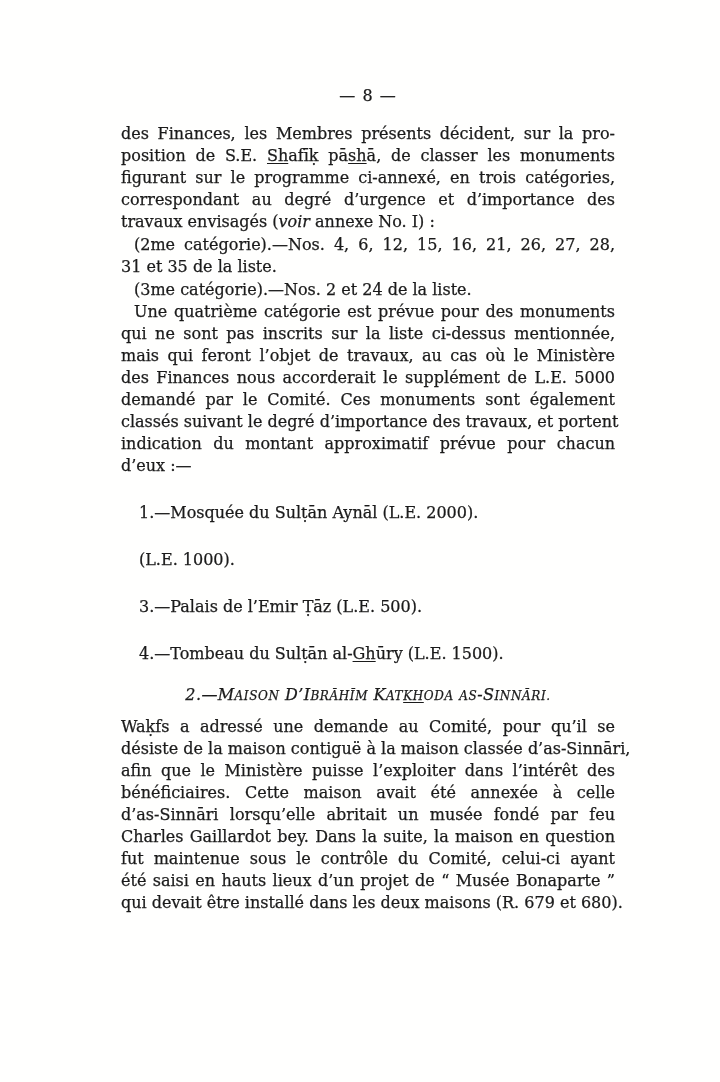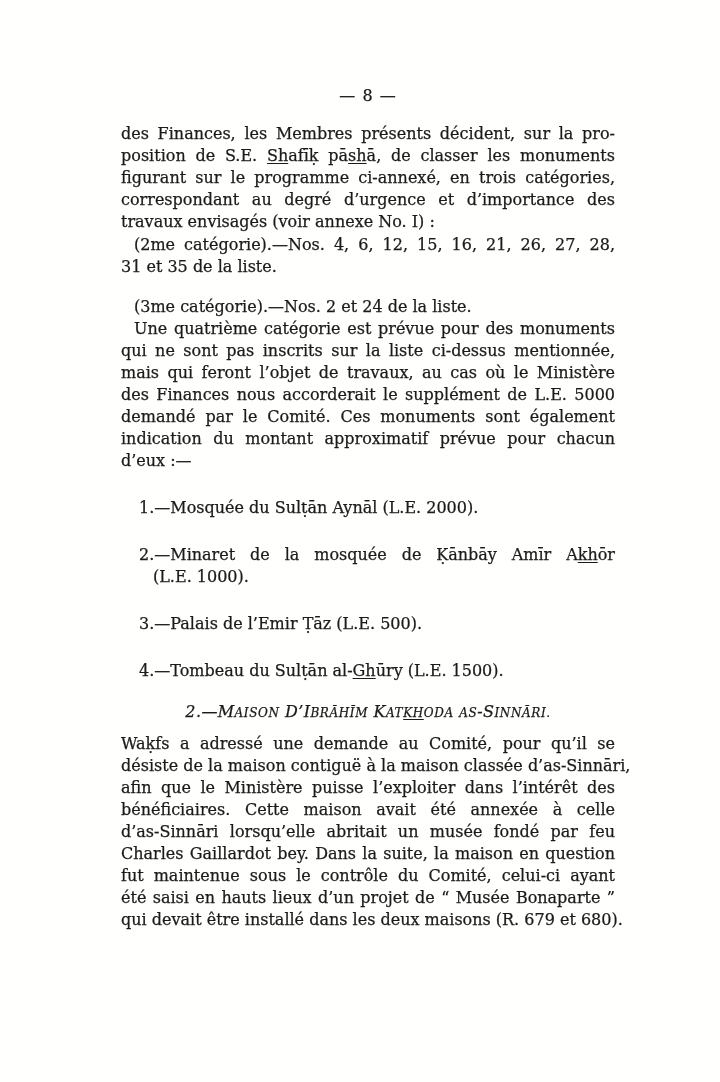--- a/index.html
+++ b/index.html
@@ -38,21 +38,21 @@
   }
   .line.last { text-align-last: left; }
   .para .line.indent { text-indent: 13px; }
   .list-item { padding-left: 32px; }
   .list-item .line:first-child { text-indent: -14px; margin-top: 25px; }
   .u {
     text-decoration: underline;
     text-underline-offset: 2px;
     text-decoration-thickness: 1px;
   }
-  .i { }
+  .i { font-style: italic; }
   .sc { font-size: 12px; letter-spacing: 0.6px; }
   .heading .line,
   .heading .line.last {
     text-align: center;
     text-align-last: center;
     letter-spacing: 0.4px;
   }
 </style>
 </head>
 <body>
@@ -65,37 +65,37 @@
           <div class="line"><span class="">des Finances, les Membres présents décident, sur la pro-</span></div>
           <div class="line"><span class="">position de S.E. </span><span class="u">Sh</span><span class="">afīḳ pā</span><span class="u">sh</span><span class="">ā, de classer les monuments</span></div>
           <div class="line"><span class="">figurant sur le programme ci-annexé, en trois catégories,</span></div>
           <div class="line"><span class="">correspondant au degré d’urgence et d’importance des</span></div>
           <div class="line last"><span class="">travaux envisagés (</span><span class="i">voir</span><span class=""> annexe No. I) :</span></div>
         </div>
         <div class="block para" style="margin-top: 1px;">
           <div class="line indent"><span class="">(2me catégorie).—Nos. 4, 6, 12, 15, 16, 21, 26, 27, 28,</span></div>
           <div class="line last"><span class="">31 et 35 de la liste.</span></div>
         </div>
-        <div class="block para" style="margin-top: 18px;">
+        <div class="block para" style="margin-top: 1px;">
           <div class="line last indent"><span class="">(3me catégorie).—Nos. 2 et 24 de la liste.</span></div>
         </div>
         <div class="block para">
           <div class="line indent"><span class="">Une quatrième catégorie est prévue pour des monuments</span></div>
           <div class="line"><span class="">qui ne sont pas inscrits sur la liste ci-dessus mentionnée,</span></div>
           <div class="line"><span class="">mais qui feront l’objet de travaux, au cas où le Ministère</span></div>
           <div class="line"><span class="">des Finances nous accorderait le supplément de L.E. 5000</span></div>
           <div class="line"><span class="">demandé par le Comité. Ces monuments sont également</span></div>
+          <div class="line"><span class="">classés suivant le degré d’importance des travaux, et portent</span></div>
           <div class="line"><span class="">indication du montant approximatif prévue pour chacun</span></div>
           <div class="line last"><span class="">d’eux :—</span></div>
         </div>
         <div class="block list-item" style="margin-top: 18px;">
           <div class="line last"><span class="">1.—Mosquée du Sulṭān Aynāl (L.E. 2000).</span></div>
         </div>
         <div class="block list-item" style="margin-top: 9px;">
-          <div class="line"><span class="">2.—Minaret de la mosquée de Ḳānbāy Amīr A</span><span class="u">kh</span><span class="">ōr</span></div>
           <div class="line last"><span class="">(L.E. 1000).</span></div>
         </div>
         <div class="block list-item" style="margin-top: 4px;">
           <div class="line last"><span class="">3.—Palais de l’Emir Ṭāz (L.E. 500).</span></div>
         </div>
         <div class="block list-item" style="margin-top: 9px;">
           <div class="line last"><span class="">4.—Tombeau du Sulṭān al-</span><span class="u">Gh</span><span class="">ūry (L.E. 1500).</span></div>
         </div>
         <div class="block heading" style="margin-top: 19px; font-style: italic;">
           <div class="line last"><span class="">2.—M</span><span class="sc">AISON</span><span class=""> D’I</span><span class="sc">BRĀHĪM</span><span class=""> K</span><span class="sc">AT</span><span class="u sc">KH</span><span class="sc">ODA</span><span class=""> </span><span class="sc">AS</span><span class="">-S</span><span class="sc">INNĀRI.</span></div>

